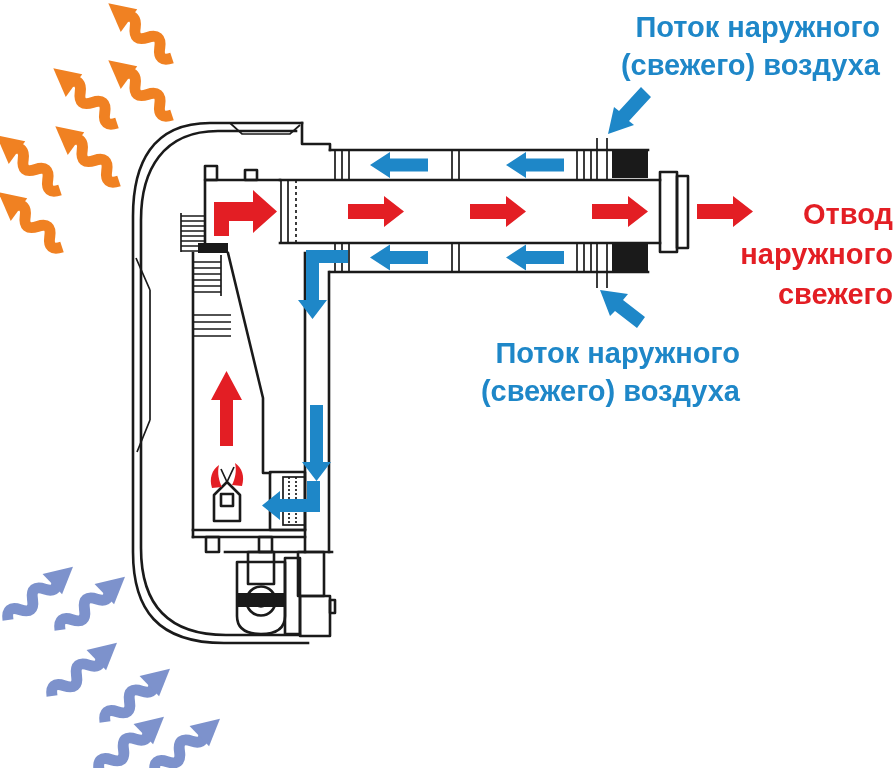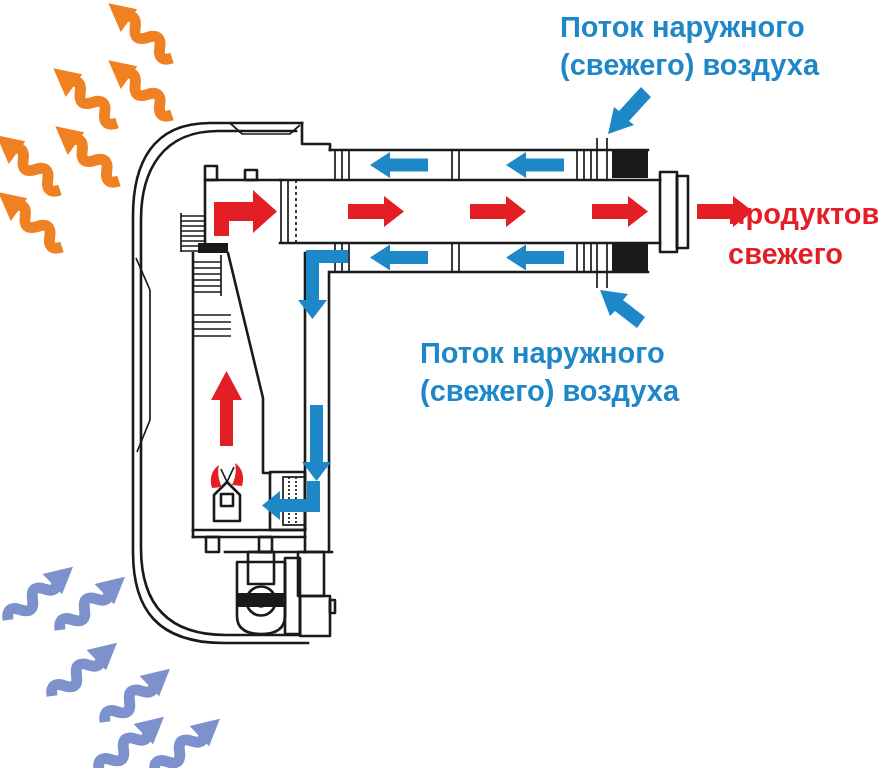--- a/index.html
+++ b/index.html
@@ -4,21 +4,21 @@
 <style>
   html,body{margin:0;padding:0;}
   body{
     width:893px;height:768px;position:relative;overflow:hidden;
     background:var(--background,#fff);
     font-family:"Liberation Sans",sans-serif;
   }
   #diagram{position:absolute;left:0;top:0;}
   .label{
     position:absolute;font-weight:bold;font-size:29px;line-height:38px;
-    text-align:left;white-space:nowrap;
+    text-align:right;white-space:nowrap;
   }
   .label div{white-space:nowrap;}
   .label-blue{color:var(--fresh-air,#1e87c8);}
   .label-red{color:var(--exhaust,#e31e24);line-height:40px;}
   .outline{stroke:var(--outline,#1a1a1a);fill:none;stroke-width:2.6;stroke-linejoin:round;stroke-linecap:square;}
   .fine{stroke:var(--outline,#1a1a1a);fill:none;stroke-width:1.7;}
   .filled{fill:var(--outline,#1a1a1a);stroke:none;}
   .red-arrow{fill:var(--exhaust,#e31e24);stroke:none;}
   .blue-arrow{fill:var(--fresh-air,#1e87c8);stroke:none;}
   .flame{fill:var(--exhaust,#e31e24);stroke:none;}
@@ -168,20 +168,21 @@
     <polygon class="blue-arrow" points="637,328 645,317 623,300 628,294 600,290 610,316 615,311"></polygon>
   </g>
 </svg>
 
 <div class="label label-blue" style="left:560px;top:8px;width:320px;">
   <div>Поток наружного</div>
   <div>(свежего) воздуха</div>
 </div>
 
 <div class="label label-red" style="left:728px;top:194px;width:165px;">
-  <div>продуктов</div>
+  <div>Отвод</div>
+  <div>наружного</div>
   <div>свежего</div>
 </div>
 
 <div class="label label-blue" style="left:420px;top:334px;width:320px;">
   <div>Поток наружного</div>
   <div>(свежего) воздуха</div>
 </div>
 
 </body></html>

